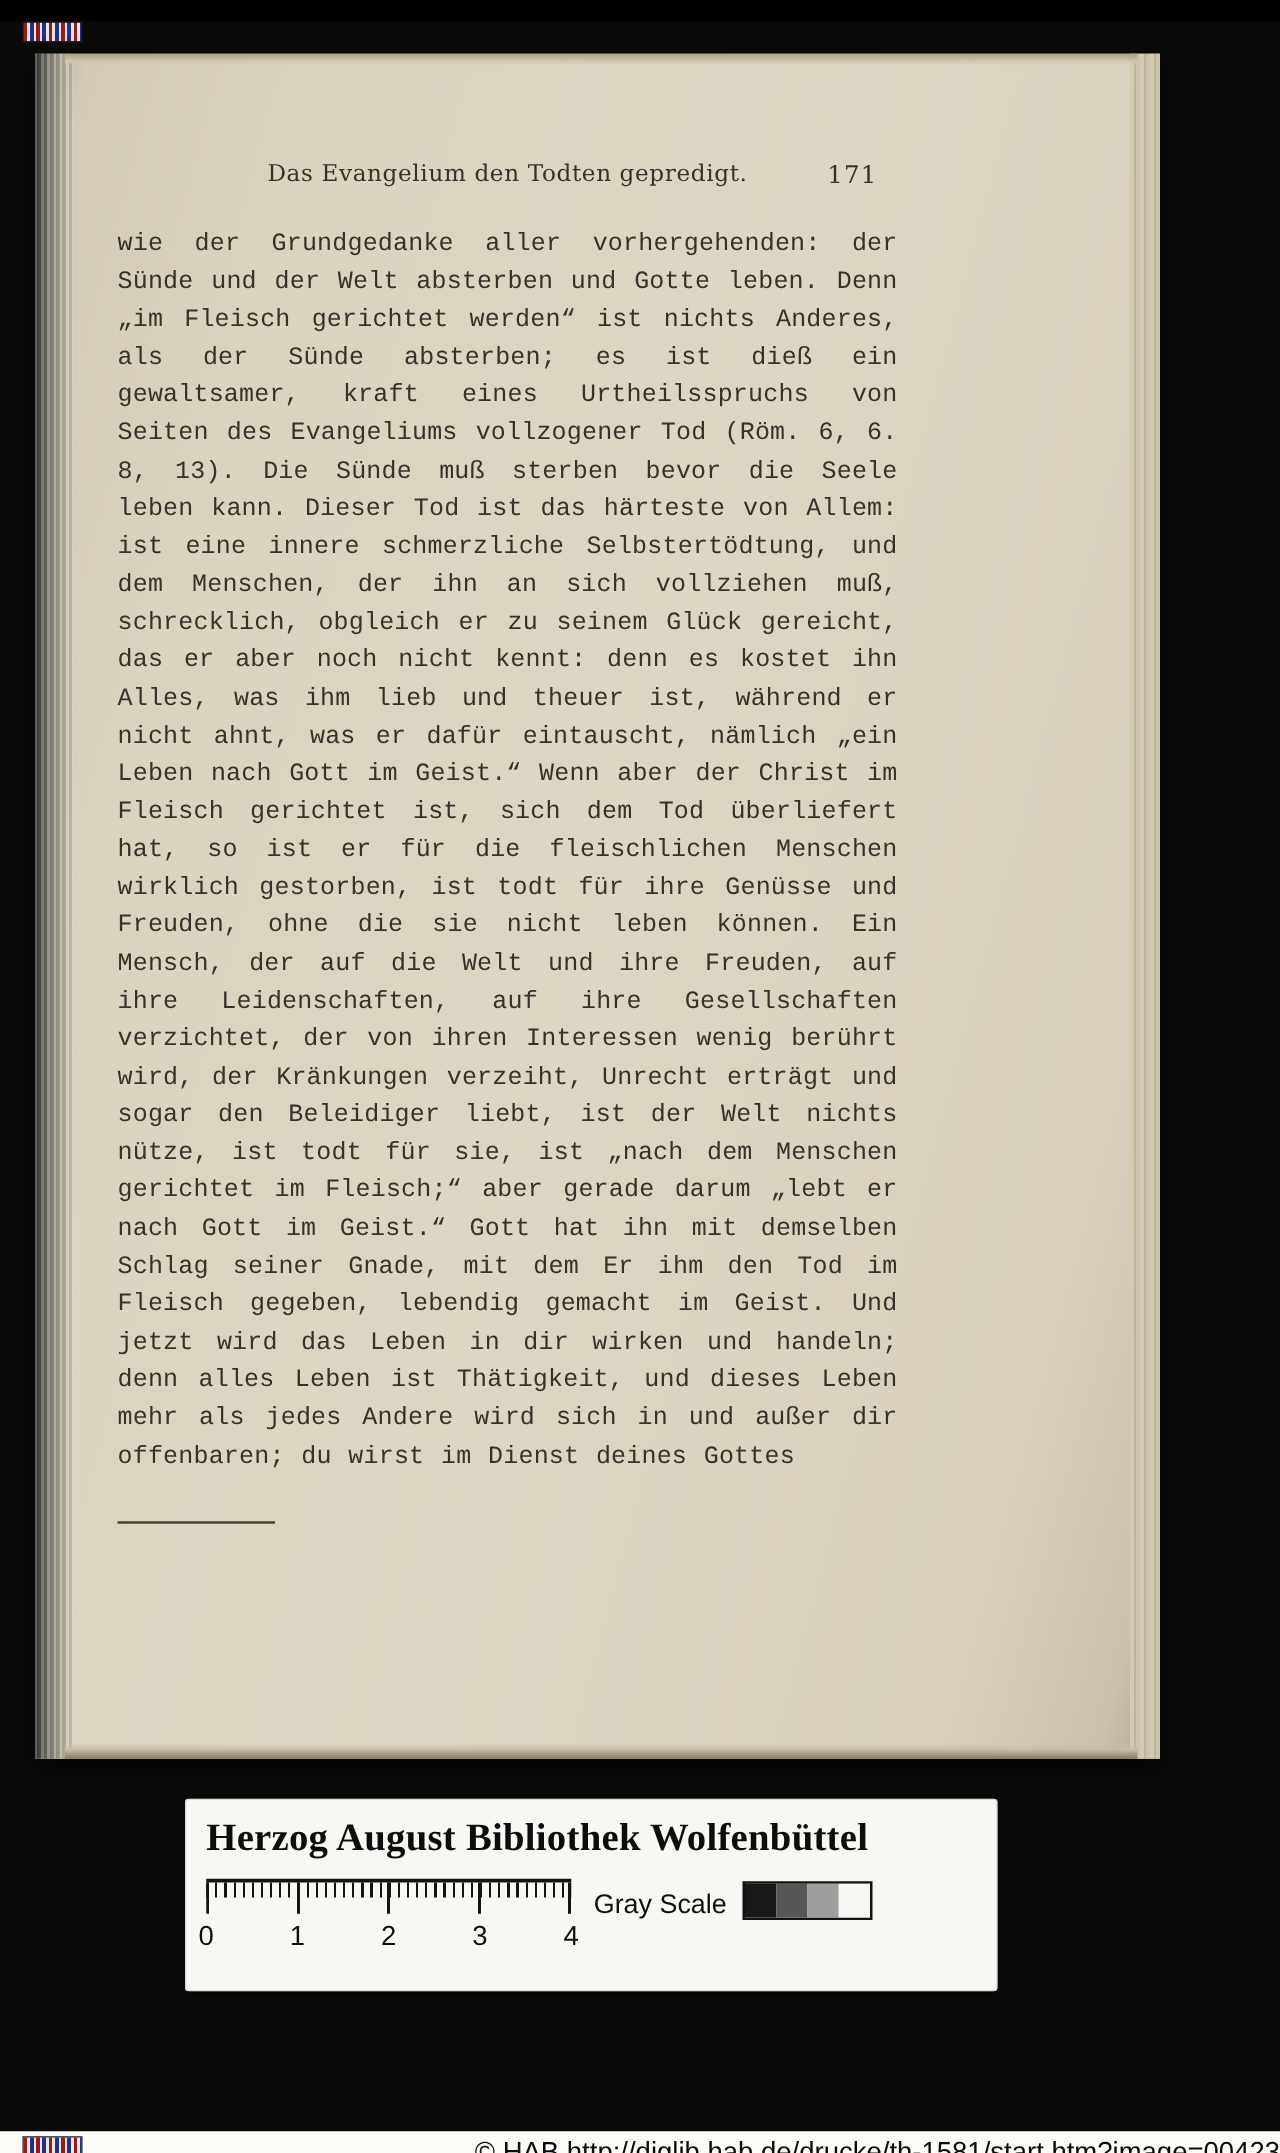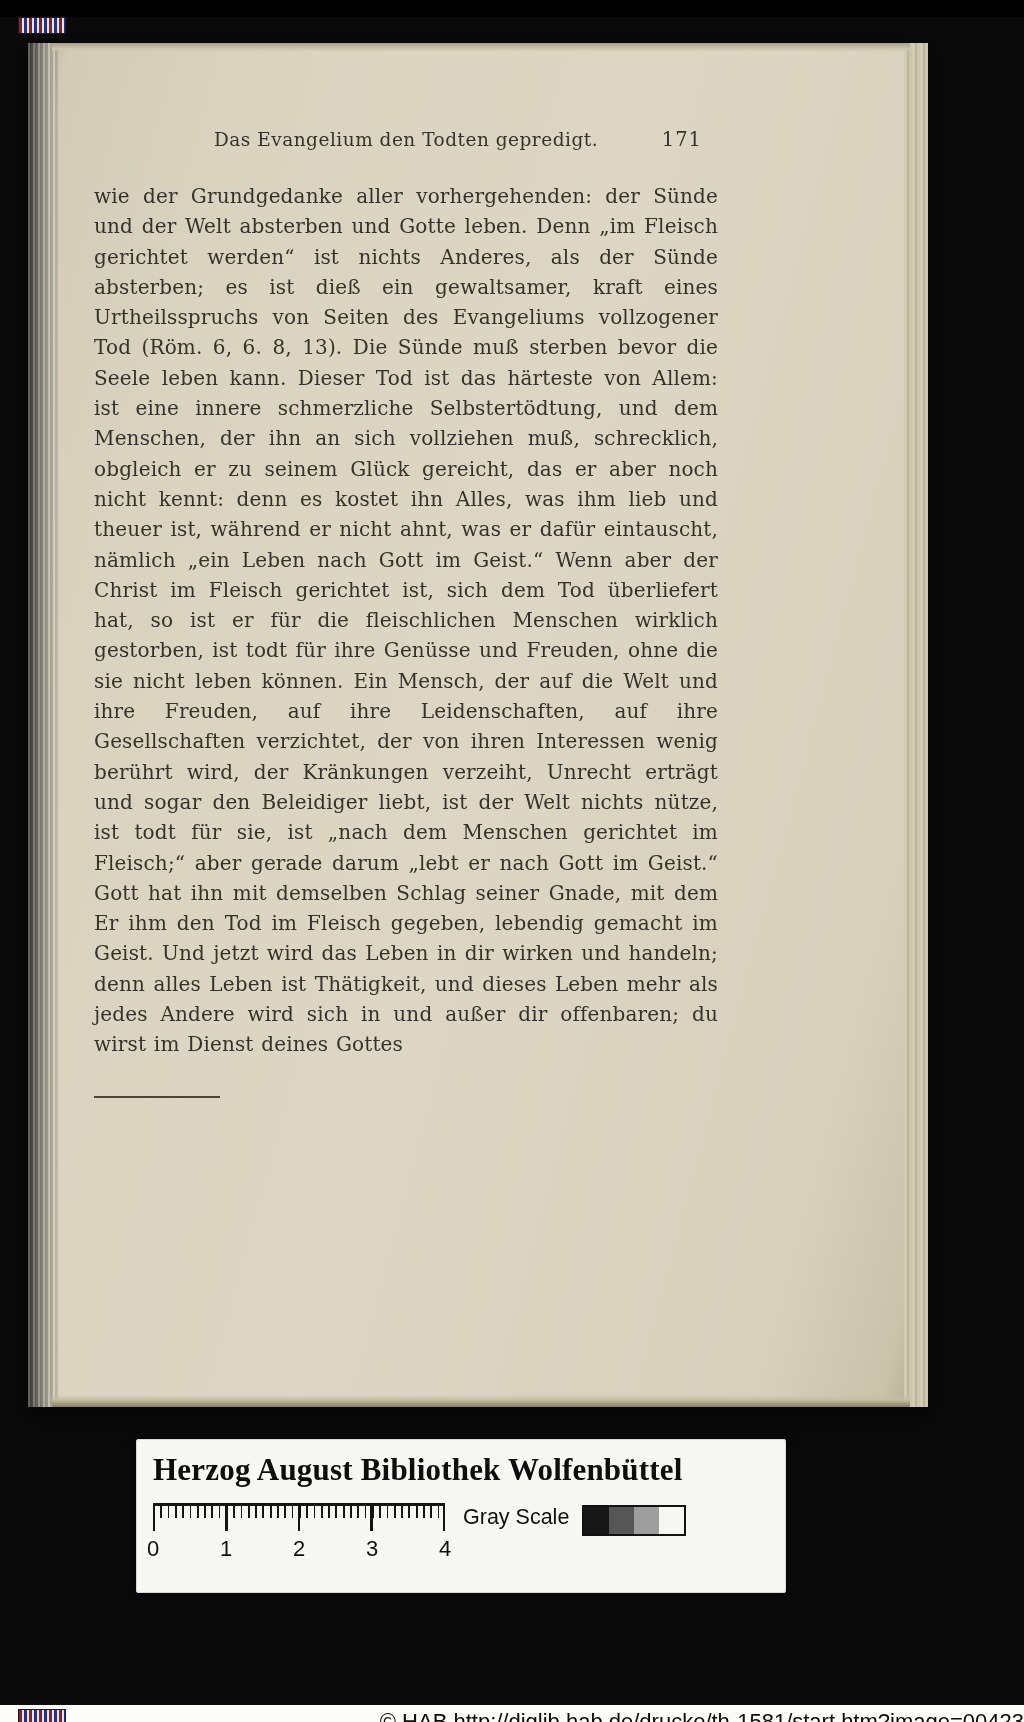--- a/index.html
+++ b/index.html
@@ -55,34 +55,34 @@
   }
   .running-head {
     position:relative; text-align:center;
     font-size:18.5px; letter-spacing:.5px;
   }
   .running-head .folio {
     position:absolute; right:16px; top:-1px; font-size:19.5px; letter-spacing:1px;
   }
   .body-text {
     margin-top:31px; font-size:20px; line-height:30.3px;
-    text-align:justify; letter-spacing:.15px; word-spacing:1.2px;
+    text-align:justify; letter-spacing:.15px; word-spacing:1.2px;font-family:Liberation Mono, monospace;
   }
   .fn-rule {
     margin-top:36px; width:126px; height:0;
     border-top:2px solid #494639;
   }
   .fn-text {
     margin-top:17px; font-size:16.5px; line-height:26.5px;
     text-align:justify; letter-spacing:.1px;
   }
 
   
   .plate {
-    position:absolute; left:136px; top:1422px; width:650px; height:154px;
+    position:absolute; left:148px; top:1422px; width:650px; height:154px;
     background:#f7f7f3; border-radius:3px;
     box-shadow:0 0 0 1px #d8d8d0 inset, 0 2px 8px rgba(0,0,0,.5);
   }
   .plate-title {
     margin:13px 0 0 17px;
     font-family:"Liberation Serif", serif; font-weight:bold;
     font-size:31px; color:#0d0d0d; letter-spacing:.2px; white-space:nowrap;
   }
   .plate-row {
     position:absolute; left:17px; top:58px; display:flex; align-items:flex-start;
@@ -96,21 +96,21 @@
     background-size:100% 12px, 100% 25px;
     background-repeat:no-repeat;
   }
   .ruler-nums {
     display:flex; justify-content:space-between;
     width:312px; margin-left:-10px; margin-top:3px;
     font-family:"Liberation Sans", sans-serif; font-size:22px; color:#101010;
   }
   .ruler-nums span { width:20px; text-align:center; }
   .grayscale {
-    display:flex; align-items:flex-start; margin-left:18px; margin-top:8px;
+    display:flex; align-items:flex-end; margin-left:18px; margin-top:8px;
     font-family:"Liberation Sans", sans-serif;
   }
   .gs-label { font-size:21.5px; color:#101010; margin-right:13px; white-space:nowrap; }
   .patches { display:flex; border:2px solid #121212; background:#fff; }
   .patch { width:25px; height:27px; }
   .patch.p1 { background:#171717; }
   .patch.p2 { background:#565656; }
   .patch.p3 { background:#9e9e9e; }
   .patch.p4 { background:#f6f6f2; }
 

